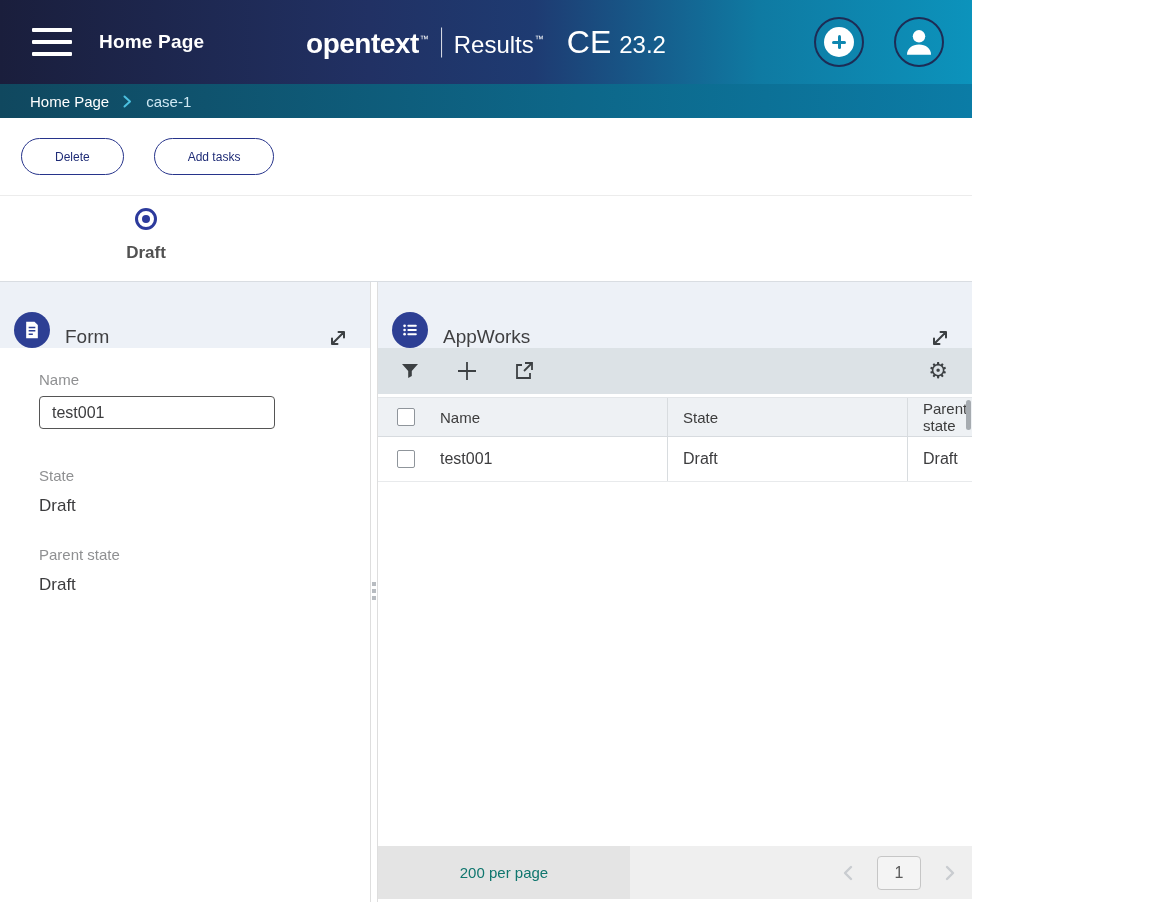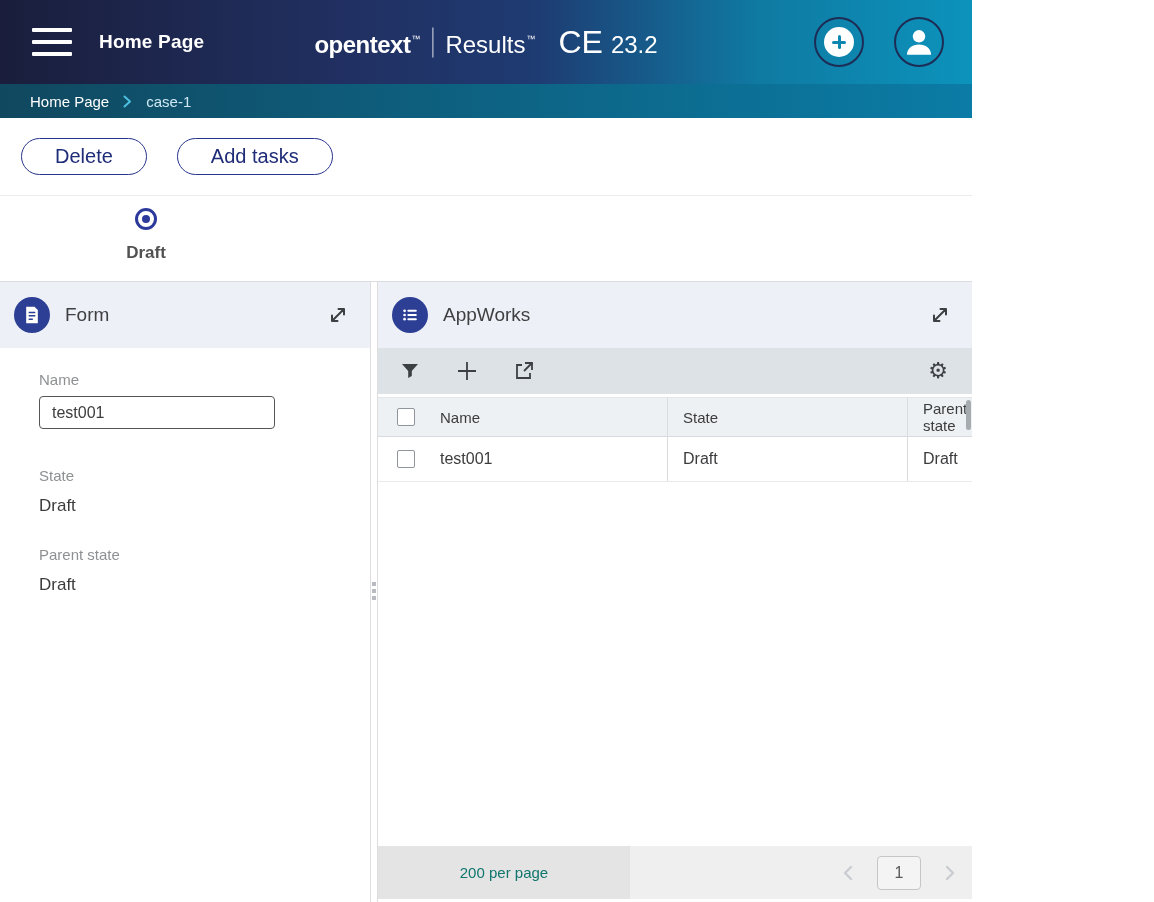--- a/index.html
+++ b/index.html
@@ -9,21 +9,21 @@
 
   
   .topbar { height:84px; flex:0 0 84px; position:relative; display:flex; align-items:center;
     background:linear-gradient(90deg,#1a1e3c 0%,#213164 38%,#1e3b72 55%,#0f7aa2 78%,#0c93bc 100%); }
   .hamburger { margin-left:32px; width:40px; height:28px; display:flex; flex-direction:column;
     justify-content:space-between; cursor:pointer; }
   .hamburger span { display:block; height:4px; background:#fff; border-radius:1px; }
   .page-title { color:#fff; font-size:19px; font-weight:600; margin-left:27px; letter-spacing:.2px; }
   .logo { position:absolute; left:50%; top:50%; transform:translate(-50%,-50%);
     display:flex; align-items:baseline; color:#fff; white-space:nowrap; }
-  .logo .brand { font-size:24px; font-weight:700; letter-spacing:-0.5px; }
+  .logo .brand { font-size:28px; font-weight:700; letter-spacing:-0.5px; }
   .logo .tm { font-size:9px; vertical-align:top; position:relative; top:-11px; margin-left:1px; }
   .logo-sep { display:inline-block; width:1px; height:30px; background:rgba(255,255,255,.85);
     margin:0 12px; align-self:center; }
   .logo .product { font-size:24px; font-weight:400; }
   .logo .edition { font-size:32px; font-weight:400; margin-left:23px; }
   .logo .version { font-size:24px; font-weight:400; margin-left:8px; }
   .header-actions { position:absolute; right:28px; top:50%; transform:translateY(-50%);
     display:flex; align-items:center; gap:30px; }
   .circle-btn { width:50px; height:50px; border-radius:50%; border:2px solid #1d2c55;
     display:flex; align-items:center; justify-content:center; cursor:pointer; background:transparent; }
@@ -36,35 +36,35 @@
   .breadcrumb { height:34px; flex:0 0 34px; display:flex; align-items:center; padding-left:30px;
     background:linear-gradient(90deg,#10485f 0%,#0b7ca6 100%); }
   .crumb-home { color:#ffffff; font-size:15px; cursor:pointer; }
   .crumb-chevron { margin:0 14px; display:flex; align-items:center; }
   .crumb-current { color:#cfe9f4; font-size:15px; }
 
   
   .action-bar { height:78px; flex:0 0 78px; background:#fff; display:flex; align-items:center;
     padding-left:21px; gap:30px; border-bottom:1px solid #ececec; }
   .pill { height:37px; padding:0 33px; border-radius:19px; border:1px solid #27348b;
-    background:#fff; color:#1f2c77; font-size:20px; font-family:inherit; cursor:pointer; }
+    background:#fff; color:#1f2c77; font-size:12px; font-family:inherit; cursor:pointer; }
 
   
   .state-strip { height:86px; flex:0 0 86px; background:#fff; position:relative;
     border-bottom:1px solid #d9dde2; }
   .state-node { position:absolute; left:86px; top:12px; width:120px; text-align:center; }
   .radio { display:inline-block; width:22px; height:22px; border-radius:50%;
     border:3px solid #2c3a9c; position:relative; cursor:pointer; }
   .radio::after { content:""; position:absolute; left:4px; top:4px; width:8px; height:8px;
     border-radius:50%; background:#2c3a9c; }
   .state-label { margin-top:9px; font-size:17px; font-weight:700; color:#515151; }
 
   
   .content { flex:1; display:flex; min-height:0; }
-  .panel-header { height:66px; flex:0 0 66px; background:#edf1f7; display:flex; align-items:center;
+  .panel-header { height:66px; flex:0 0 66px; background:#edf1f7; display:flex; align-items:flex-end;
     padding:0 22px 0 14px; }
   .panel-icon { width:36px; height:36px; border-radius:50%; background:#2d3f94;
     display:flex; align-items:center; justify-content:center; }
   .panel-title { margin-left:15px; font-size:19px; color:#3f3f41; }
   .expand-btn { margin-left:auto; cursor:pointer; display:flex; }
 
   .form-panel { width:370px; flex:0 0 370px; background:#fff; display:flex; flex-direction:column; }
   .form-body { padding:23px 0 0 39px; }
   .field-label { font-size:15px; color:#8f9092; }
   .field-input { margin-top:8px; width:236px; height:33px; border:1px solid #555;

